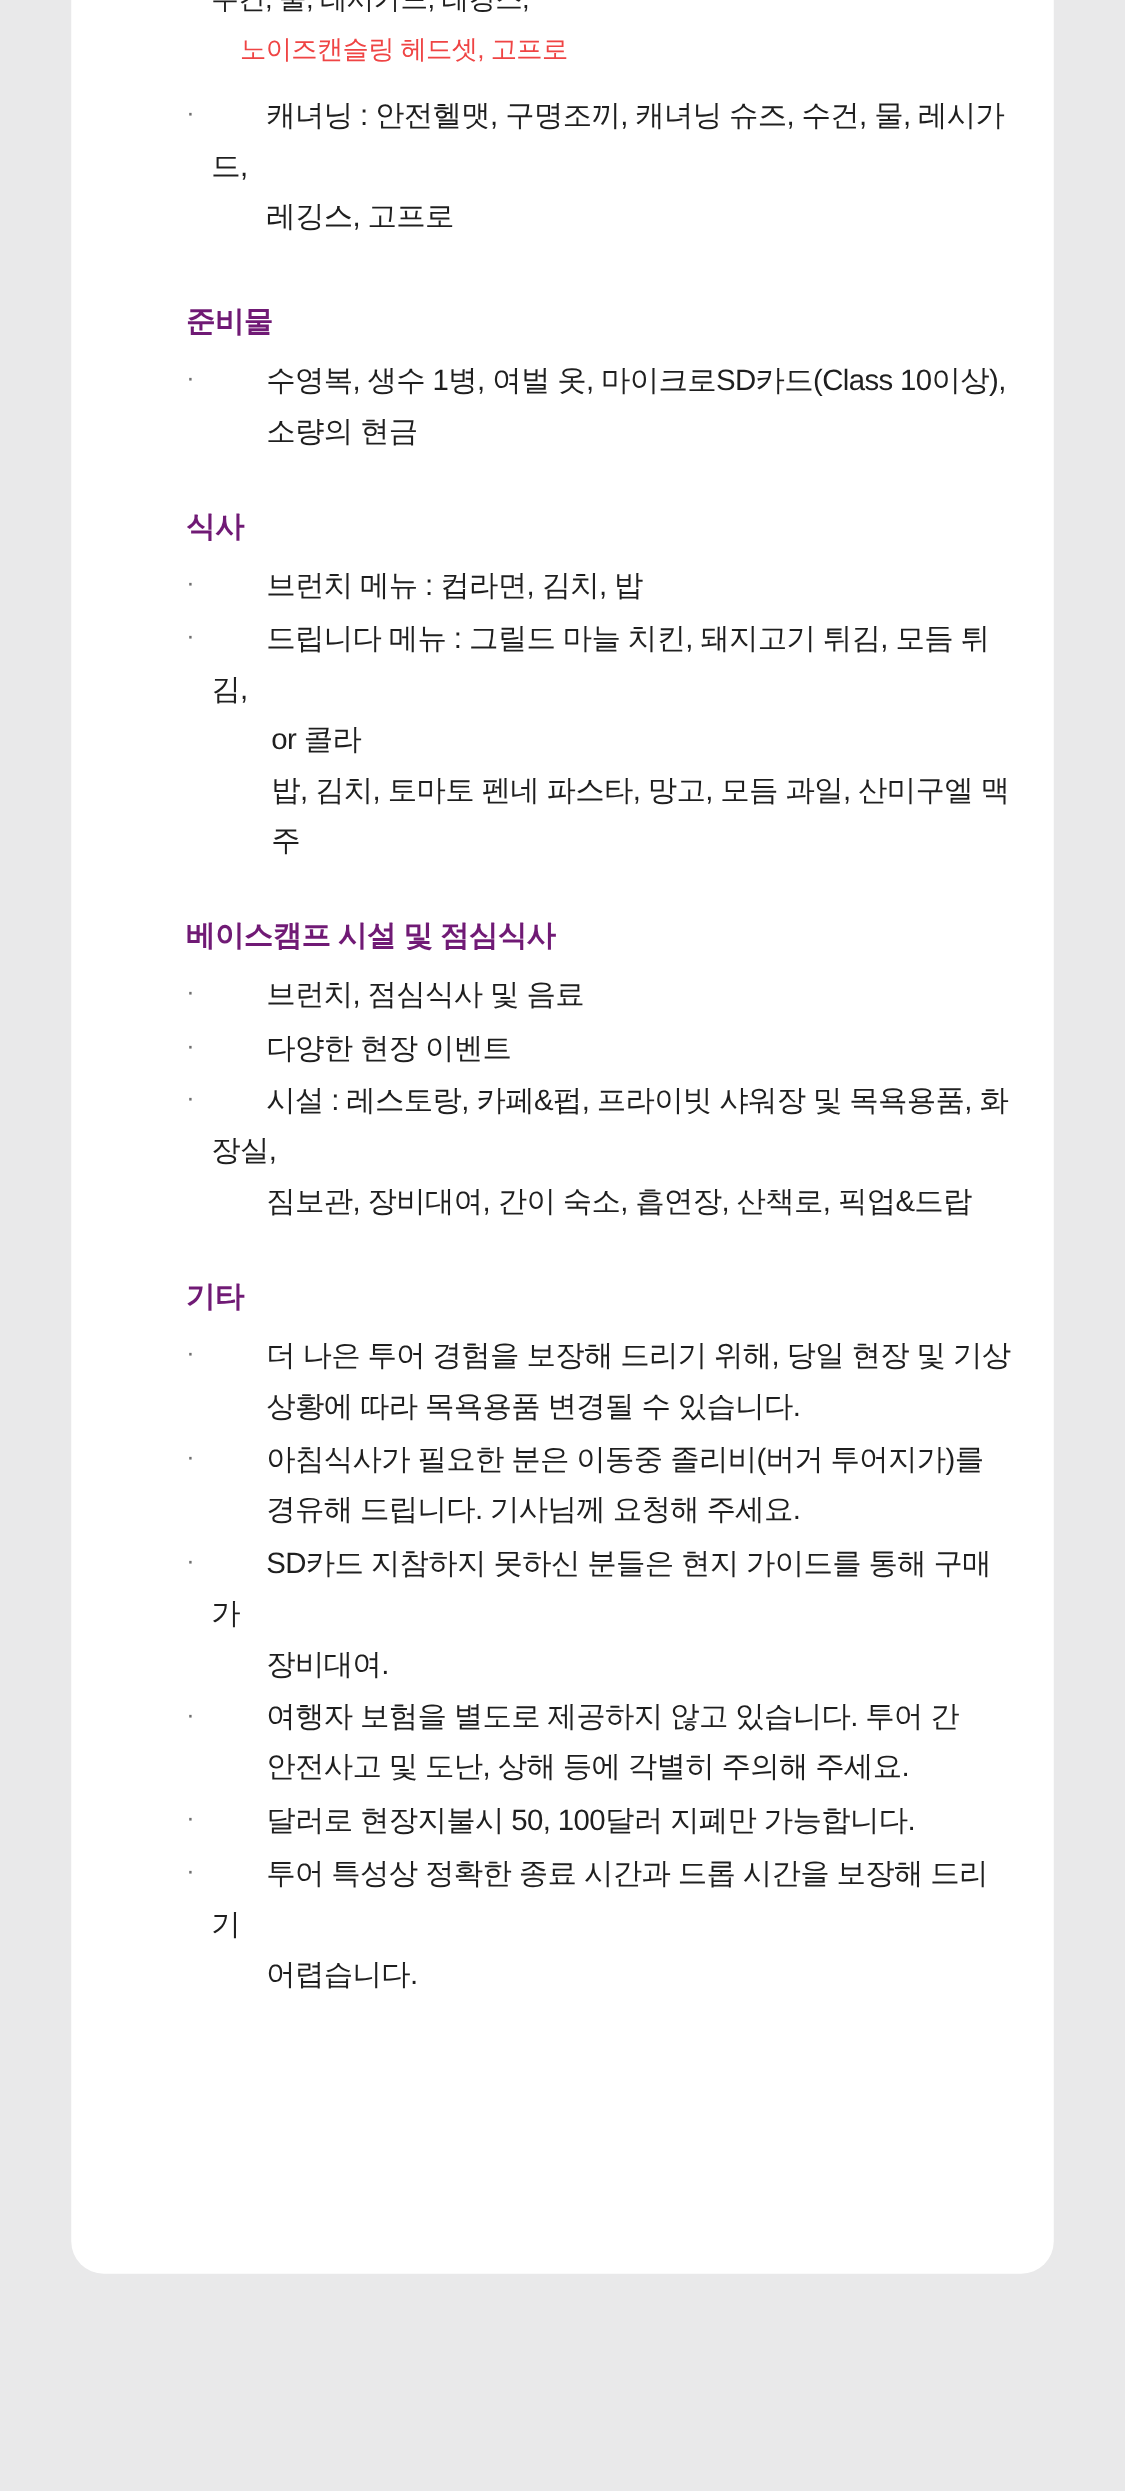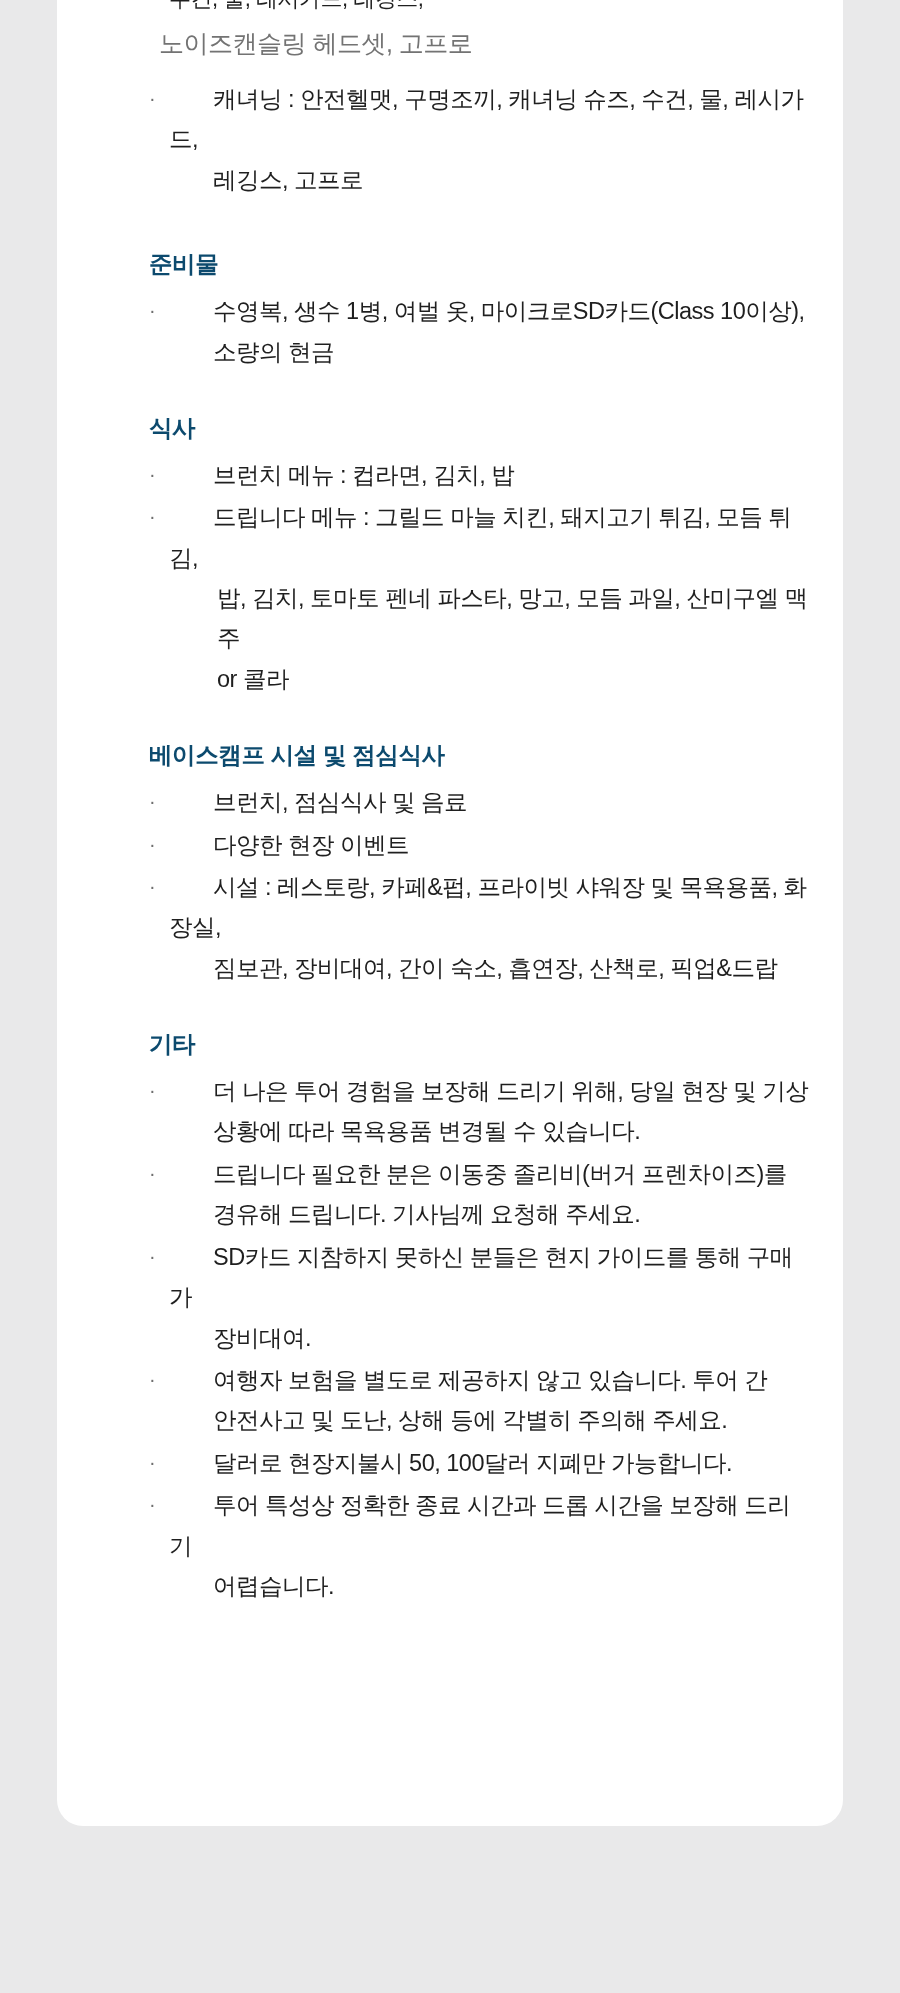--- a/index.html
+++ b/index.html
@@ -31,21 +31,21 @@
     box-sizing: border-box;
     padding: 60px 0 120px 0;
   }
   .content {
     padding: 0 34px 0 34px;
   }
   
   .sec-title {
     font-size: 23.5px;
     font-weight: bold;
-    color: #0c4a6e;
+    color: #701a75;
     letter-spacing: -0.4px;
     margin: 0 0 10px 58px;
     line-height: 1.4;
   }
   .sec-title.first { margin-left: 58px; }
   .section { margin-bottom: 40px; }
 
   ul.list {
     list-style: none;
     margin: 0;
@@ -90,25 +90,25 @@
     height: 22px;
     overflow: hidden;
     margin-left: 78px;
     color: #1f1f1f;
   }
   .cutline span {
     display: block;
     margin-top: -20px;
   }
   .plain-line {
-    font-size: 25px;
+    font-size: 21px;
     line-height: 1.72;
-    color: #737373;
+    color: #ef4444;
     letter-spacing: -0.5px;
-    margin-left: 68px;
+    margin-left: 101px;
   }
   .gap-sm { height: 14px; }
   .gap-md { height: 46px; }
   .bottom-pad { height: 60px; }
 </style>
 </head>
 <body>
 
 <div class="page">
   <div class="card">
@@ -146,22 +146,22 @@
       <div class="section">
         <h3 class="sec-title">식사</h3>
         <ul class="list">
           <li>
             <span class="bullet">·</span>
             <span class="hangtext">브런치 메뉴 : 컵라면, 김치, 밥</span>
           </li>
           <li>
             <span class="bullet">·</span>
             <span class="hangtext">드립니다 메뉴 : 그릴드 마늘 치킨, 돼지고기 튀김, 모듬 튀김,</span>
+            <span class="indent2">or 콜라</span>
             <span class="indent2">밥, 김치, 토마토 펜네 파스타, 망고, 모듬 과일, 산미구엘 맥주</span>
-            <span class="indent2">or 콜라</span>
           </li>
         </ul>
       </div>
 
       <div class="section">
         <h3 class="sec-title">베이스캠프 시설 및 점심식사</h3>
         <ul class="list">
           <li>
             <span class="bullet">·</span>
             <span class="hangtext">브런치, 점심식사 및 음료</span>
@@ -181,21 +181,21 @@
       <div class="section">
         <h3 class="sec-title">기타</h3>
         <ul class="list">
           <li>
             <span class="bullet">·</span>
             <span class="hangtext">더 나은 투어 경험을 보장해 드리기 위해, 당일 현장 및 기상</span><br>
             <span class="hangtext">상황에 따라 목욕용품 변경될 수 있습니다.</span>
           </li>
           <li>
             <span class="bullet">·</span>
-            <span class="hangtext">드립니다 필요한 분은 이동중 졸리비(버거 프렌차이즈)를</span><br>
+            <span class="hangtext">아침식사가 필요한 분은 이동중 졸리비(버거 투어지가)를</span><br>
             <span class="hangtext">경유해 드립니다. 기사님께 요청해 주세요.</span>
           </li>
           <li>
             <span class="bullet">·</span>
             <span class="hangtext">SD카드 지참하지 못하신 분들은 현지 가이드를 통해 구매가</span><br>
             <span class="hangtext">장비대여.</span>
           </li>
           <li>
             <span class="bullet">·</span>
             <span class="hangtext">여행자 보험을 별도로 제공하지 않고 있습니다. 투어 간</span><br>

